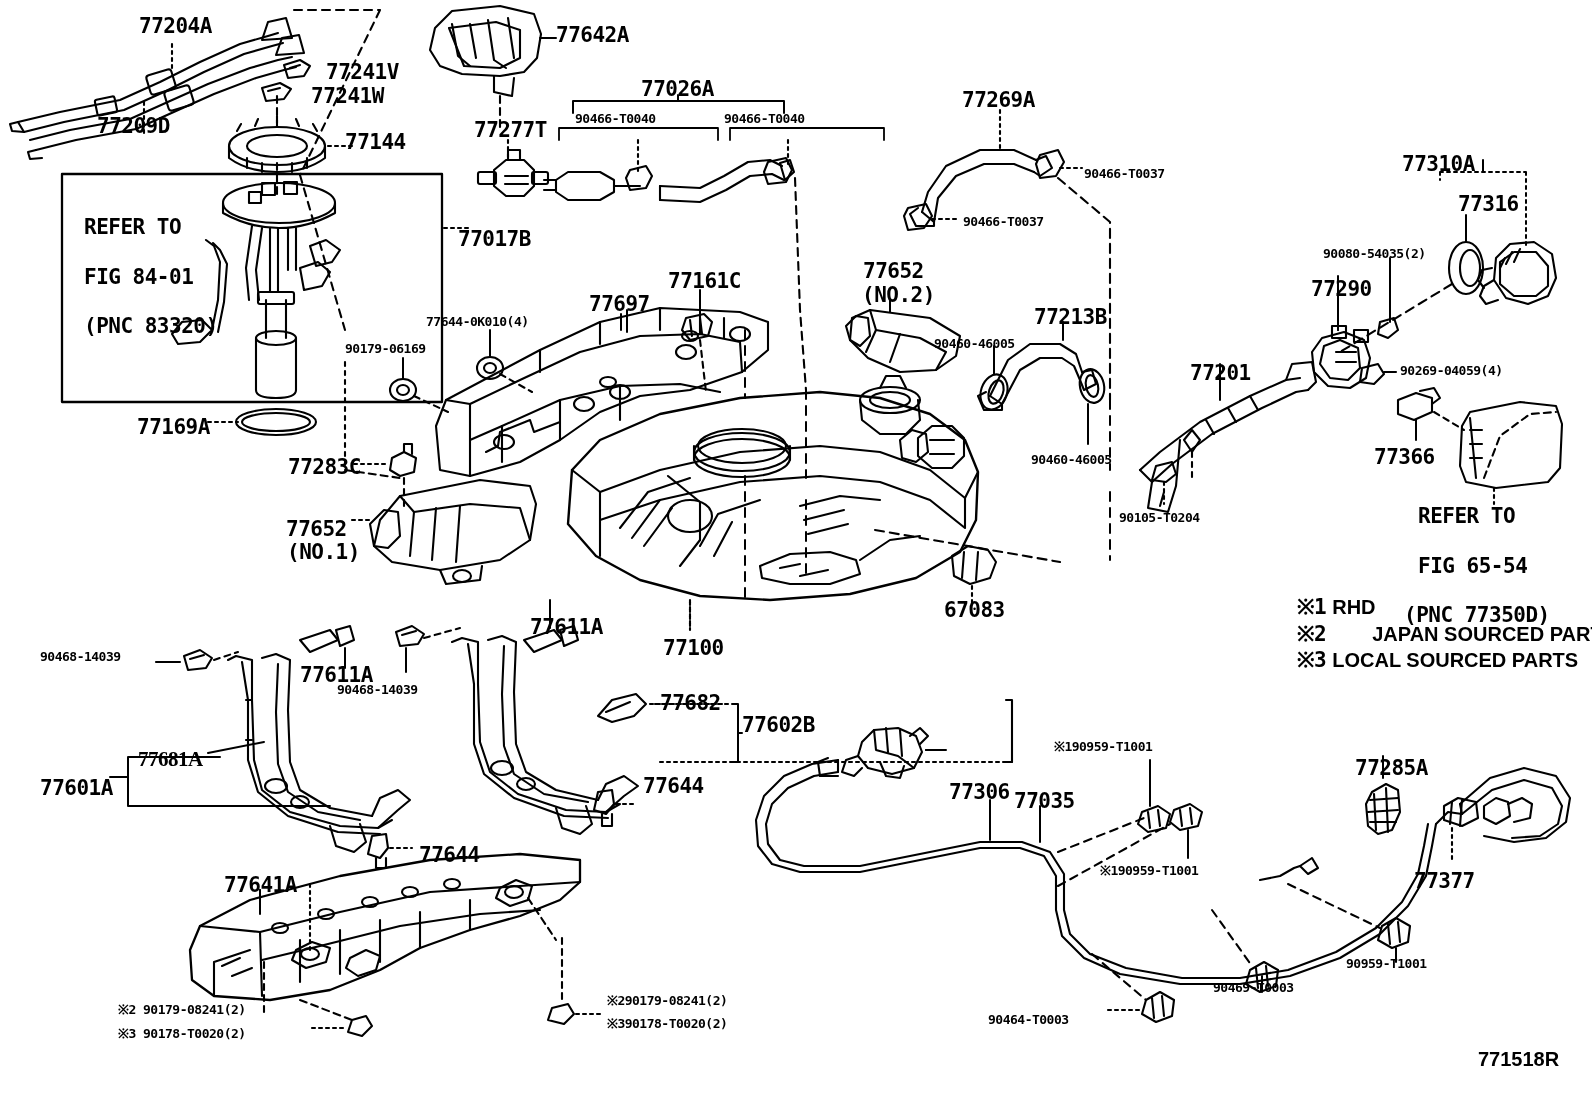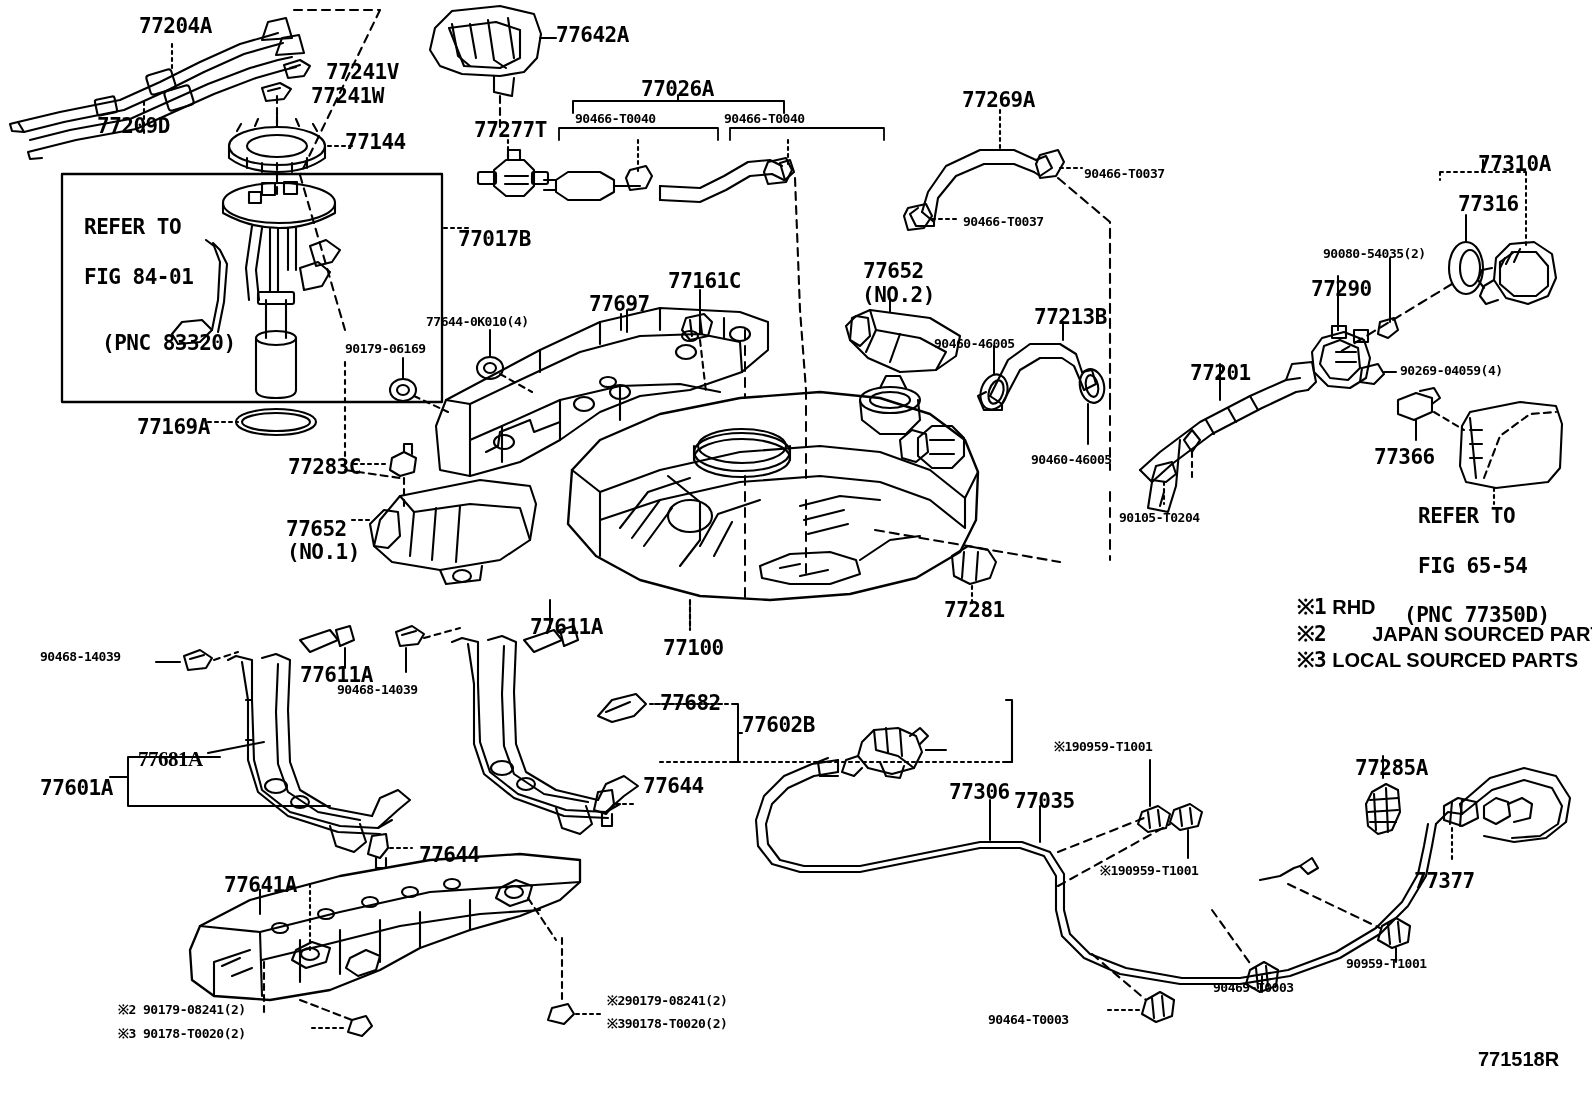--- a/index.html
+++ b/index.html
@@ -573,21 +573,21 @@
   <div class="lbl" style="left:345px;top:131px;">77144</div>
   <div class="lbl" style="left:556px;top:24px;">77642A</div>
   <div class="lbl" style="left:641px;top:64px;margin-top:14px;">77026A</div>
   <div class="lbl sm" style="left:575px;top:112px;">90466-T0040</div>
   <div class="lbl sm" style="left:724px;top:112px;">90466-T0040</div>
   <div class="lbl" style="left:474px;top:119px;">77277T</div>
   <div class="lbl" style="left:458px;top:228px;">77017B</div>
   <div class="lbl" style="left:962px;top:89px;">77269A</div>
   <div class="lbl sm" style="left:1084px;top:167px;">90466-T0037</div>
   <div class="lbl sm" style="left:963px;top:215px;">90466-T0037</div>
-  <div class="lbl" style="left:1478px;top:153px;text-align:center;">77310A</div>
+  <div class="lbl" style="left:1402px;top:153px;text-align:center;">77310A</div>
   <div class="lbl" style="left:1458px;top:193px;">77316</div>
   <div class="lbl sm" style="left:1323px;top:247px;">90080-54035(2)</div>
   <div class="lbl" style="left:1311px;top:278px;">77290</div>
   <div class="lbl sm" style="left:1400px;top:364px;">90269-04059(4)</div>
   <div class="lbl" style="left:1190px;top:362px;">77201</div>
   <div class="lbl" style="left:1374px;top:446px;">77366</div>
   <div class="lbl" style="left:668px;top:270px;">77161C</div>
   <div class="lbl" style="left:589px;top:293px;">77697</div>
   <div class="lbl sm" style="left:426px;top:315px;">77644-0K010(4)</div>
   <div class="lbl sm" style="left:345px;top:342px;">90179-06169</div>
@@ -596,21 +596,21 @@
   <div class="lbl sm" style="left:934px;top:337px;">90460-46005</div>
   <div class="lbl" style="left:1034px;top:306px;">77213B</div>
   <div class="lbl sm" style="left:1031px;top:453px;">90460-46005</div>
   <div class="lbl sm" style="left:1105px;top:511px;margin-left:14px;">90105-T0204</div>
   <div class="lbl" style="left:137px;top:416px;">77169A</div>
   <div class="lbl" style="left:288px;top:456px;">77283C</div>
   <div class="lbl" style="left:286px;top:518px;">77652</div>
   <div class="lbl" style="left:287px;top:541px;">(NO.1)</div>
   <div class="lbl" style="left:663px;top:637px;">77100</div>
   <div class="lbl" style="left:530px;top:616px;">77611A</div>
-  <div class="lbl" style="left:944px;top:599px;">77281</div>
+  <div class="lbl" style="left:944px;top:599px;">67083</div>
   <div class="lbl sm" style="left:40px;top:650px;">90468-14039</div>
   <div class="lbl" style="left:300px;top:664px;">77611A</div>
   <div class="lbl sm" style="left:337px;top:683px;">90468-14039</div>
   <div class="lbl" style="left:138px;top:748px;font-family:Liberation Serif, serif;">77681A</div>
   <div class="lbl" style="left:40px;top:777px;">77601A</div>
   <div class="lbl" style="left:660px;top:692px;">77682</div>
   <div class="lbl" style="left:742px;top:714px;">77602B</div>
   <div class="lbl" style="left:643px;top:775px;">77644</div>
   <div class="lbl" style="left:419px;top:844px;">77644</div>
   <div class="lbl" style="left:224px;top:874px;">77641A</div>
@@ -624,21 +624,21 @@
   <div class="lbl sm" style="left:1213px;top:981px;">90469-T0003</div>
   <div class="lbl sm" style="left:988px;top:1013px;">90464-T0003</div>
   <div class="lbl sm" style="left:607px;top:994px;">※290179-08241(2)</div>
   <div class="lbl sm" style="left:607px;top:1017px;">※390178-T0020(2)</div>
   <div class="lbl sm" style="left:118px;top:1003px;">※2 90179-08241(2)</div>
   <div class="lbl sm" style="left:118px;top:1027px;">※3 90178-T0020(2)</div>
 
   <div style="position:absolute;left:84px;top:216px;">
     <div class="lbl" style="position:relative;left:0;top:0;">REFER TO</div>
     <div class="lbl" style="position:relative;left:0;top:26px;">FIG 84-01</div>
-    <div class="lbl" style="position:relative;left:18px;top:52px;margin-top:17px;">(PNC 83320)</div>
+    <div class="lbl" style="position:relative;left:0;top:52px;">(PNC 83320)</div>
   </div>
 
   <div style="position:absolute;left:1418px;top:505px;">
     <div class="lbl" style="position:relative;left:0;top:0;">REFER TO</div>
     <div class="lbl" style="position:relative;left:0;top:26px;">FIG 65-54</div>
     <div class="lbl" style="position:relative;left:-14px;top:52px;">(PNC 77350D)</div>
   </div>
 
   <div style="position:absolute;left:1297px;top:596px;">
     <div style="display:flex;gap:6px;align-items:baseline;">

